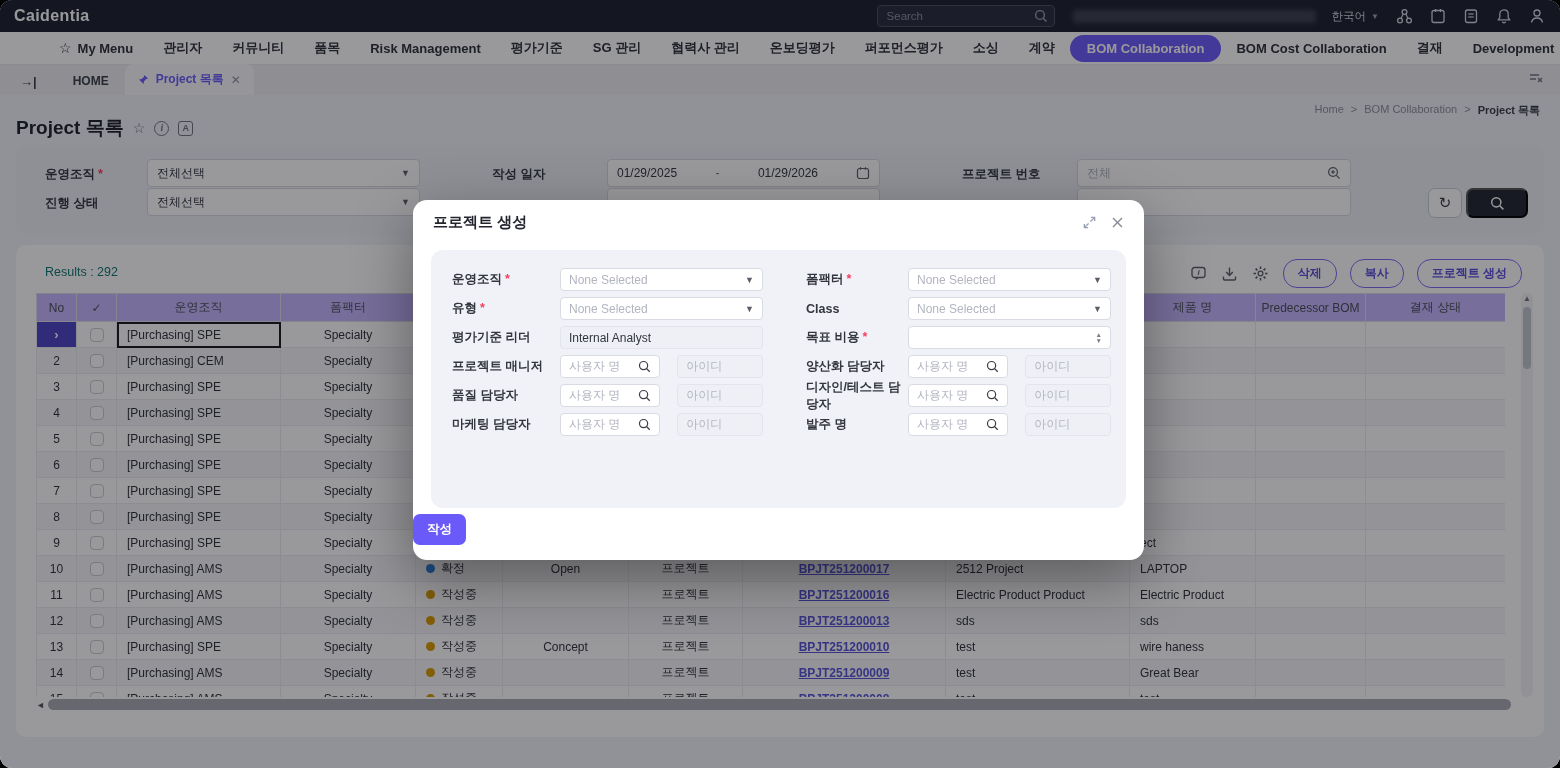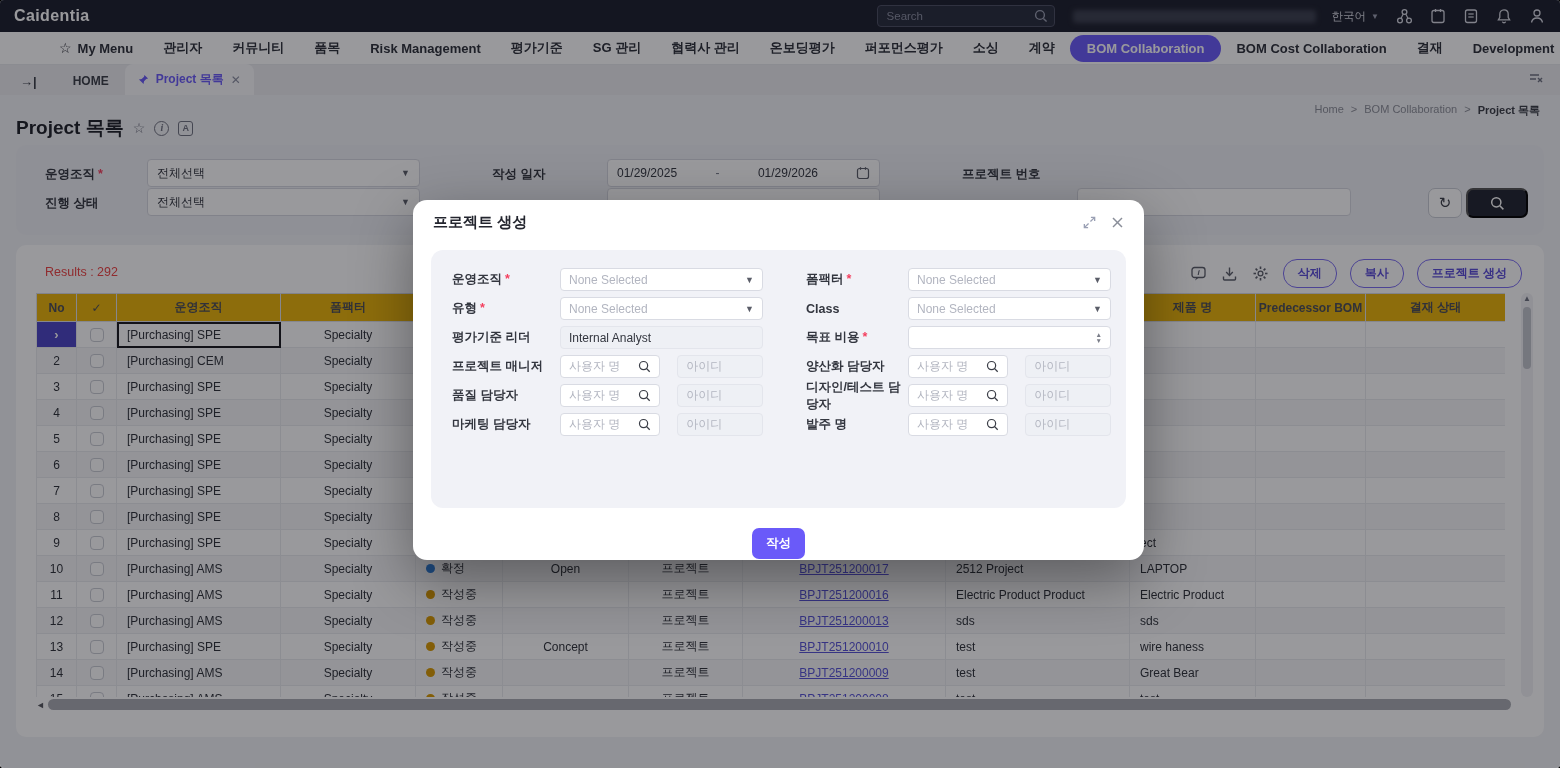--- a/index.html
+++ b/index.html
@@ -1,17 +1,17 @@
 <!DOCTYPE html>
 <html><head>
 <meta charset="utf-8">
 <style>
   * { margin:0; padding:0; box-sizing:border-box; }
   html,body { width:1560px; height:768px; background:#000; font-family:"Liberation Sans","DejaVu Sans",sans-serif; }
-  .window { position:relative; width:1560px; height:768px; border-radius:4px; overflow:hidden; background:#f2f3f6; }
+  .window { position:relative; width:1560px; height:768px; border-radius:12px; overflow:hidden; background:#f2f3f6; }
 
   
   .topbar { position:relative; height:32px; background:#1b1e2b; display:flex; align-items:center; padding:0 14px; z-index:1; }
   .logo { color:#fff; font-size:16px; font-weight:700; letter-spacing:.4px; }
   .topbar .spacer { flex:1; }
   .top-search { position:relative; width:178px; height:22px; margin-right:18px; }
   .top-search input { width:100%; height:100%; background:#272b3b; border:1px solid #4a4e61; border-radius:4px; color:#c7cad6; font-size:11.5px; padding:0 26px 0 9px; outline:none; }
   .top-search input::placeholder { color:#8b8fa1; }
   .top-search svg { position:absolute; right:7px; top:4px; }
   .redacted { width:243px; height:13px; background:#3c404f; border-radius:3px; margin-right:16px; filter:blur(2.5px); }
@@ -52,36 +52,36 @@
   .req { color:#f43f5e; margin-left:3px; }
   .f-field { position:absolute; height:28px; background:#fff; border:1px solid #d6d8e0; border-radius:4px; display:flex; align-items:center; padding:0 9px; font-size:12px; color:#33363f; }
   .f-field .caret { margin-left:auto; color:#5a5d68; font-size:9px; }
   .f-field input { border:none; outline:none; flex:1; font-size:12px; color:#33363f; background:transparent; min-width:0; }
   .f-field input::placeholder { color:#aeb2bd; }
   .btn-refresh { position:absolute; width:34px; height:30px; background:#fff; border:1px solid #c9ccd4; border-radius:7px; display:flex; align-items:center; justify-content:center; font-size:15px; color:#3a3d46; cursor:pointer; }
   .btn-darksearch { position:absolute; width:62px; height:30px; background:#20242f; border-radius:7px; display:flex; align-items:center; justify-content:center; cursor:pointer; }
 
   
   .table-card { position:absolute; left:16px; top:150px; width:1528px; height:492px; background:#fff; border-radius:10px; }
-  .results { position:absolute; left:29px; top:20px; font-size:12.5px; color:#ef4444; }
+  .results { position:absolute; left:29px; top:20px; font-size:12.5px; color:#0f766e; }
   .tc-toolbar { position:absolute; right:22px; top:14px; display:flex; align-items:center; gap:13px; }
   .tbtn { border:1px solid #7b6cf2; color:#5a4cd8; background:#fff; font-size:12px; font-weight:700; border-radius:14px; padding:5px 14px; cursor:pointer; font-family:inherit; }
   .tool-ic { width:18px; height:18px; display:flex; align-items:center; justify-content:center; cursor:pointer; }
 
   .table-viewport { position:absolute; left:20px; top:48px; width:1469px; height:404px; overflow:hidden; }
   table { border-collapse:collapse; table-layout:fixed; width:1469px; }
-  th { height:28px; background:#eab308; font-size:12px; font-weight:700; color:#4a4d55; border:1px solid #dfe1e7; border-top:1px solid #d8dae0; }
+  th { height:28px; background:#c4b5fd; font-size:12px; font-weight:400; color:#4a4d55; border:1px solid #dfe1e7; border-top:1px solid #d8dae0; }
   td { height:26px; font-size:12px; color:#2e3138; border:1px solid #e8eaee; padding:0 10px; overflow:hidden; white-space:nowrap; background:#fff; }
   tr.zebra td { background:#f6f7f9; }
   td.c { text-align:center; padding:0 4px; }
   td.no-sel { background:#4b44c4 !important; color:#fff; text-align:center; font-weight:700; font-size:13px; }
   td.focus-cell { outline:2px solid #17181d; outline-offset:-2px; }
   .cbx { width:14px; height:14px; border:1.5px solid #c8cbd3; border-radius:4px; background:#fff; margin:0 auto; }
   .dot { display:inline-block; width:9px; height:9px; border-radius:50%; margin-right:6px; vertical-align:-1px; }
-  a.plink { color:#5652d6; font-weight:400; text-decoration:underline;margin-top:14px; }
+  a.plink { color:#5652d6; font-weight:700; text-decoration:underline;margin-top:14px; }
 
   .vscroll { position:absolute; right:11px; top:48px; width:12px; height:404px; background:#f1f2f5; border-radius:6px; }
   .vscroll .arrow { position:absolute; top:1px; left:0; width:12px; text-align:center; font-size:8px; color:#6f7280; }
   .vscroll .thumb { position:absolute; top:14px; left:2px; width:8px; height:62px; background:#c2c4cb; border-radius:4px; }
   .hscroll { position:absolute; left:20px; top:453px; width:1481px; height:13px; display:flex; align-items:center; }
   .hscroll .arrow { width:12px; font-size:9px; color:#55575e; }
   .hscroll .thumb { height:11px; flex:1; background:#a9abb1; border-radius:6px; margin-right:6px; }
 
   
   .overlay { position:absolute; inset:0; background:rgba(12,13,18,0.42); z-index:50; }
@@ -98,21 +98,21 @@
   .mf .ph { color:#b2b5c0; }
   .mf .caret { margin-left:auto; color:#5a5d68; font-size:9px; }
   .mf.readonly { background:#eef0f5; border-color:#e3e5ec; }
   .mf.idbox { background:#eef0f5; border-color:#e3e5ec; }
   .userpair { display:flex; gap:17px; }
   .userpair .namebox { width:103px; }
   .userpair .idbox { width:88px; }
   .namebox svg { margin-left:auto; flex:0 0 auto; }
   .spin { margin-left:auto; display:flex; flex-direction:column; line-height:6px; font-size:6.5px; color:#7a7d88; }
   .m-fullrow { display:grid; grid-template-columns:108px 551px; grid-auto-rows:29px; align-items:center; }
-  .modal-foot { display:flex; justify-content:center; padding-top:20px; }
+  .modal-foot { display:flex; padding-top:6px; }
   .btn-submit { background:#6a5af9; color:#fff; border:none; border-radius:7px; font-size:12.5px; font-weight:700; padding:7px 14px; cursor:pointer; font-family:inherit; }
 </style>
 </head>
 <body>
 
 <div class="window">
 
   <div class="topbar">
     <div class="logo">Caidentia</div>
     <div class="spacer"></div>
@@ -276,20 +276,29 @@
         <span style="margin:0 auto;color:#6f7280;">-</span>
         <span style="margin-right:10px;">01/29/2026</span>
         <svg width="14" height="14" viewBox="0 0 14 14">
             <rect x="1.5" y="2.5" width="11" height="10" rx="2" fill="none" stroke="#5a5d68" stroke-width="1.2"></rect>
             <line x1="4.5" y1="1.2" x2="4.5" y2="3.8" stroke="#5a5d68" stroke-width="1.2"></line>
             <line x1="9.5" y1="1.2" x2="9.5" y2="3.8" stroke="#5a5d68" stroke-width="1.2"></line>
           </svg>
       </div>
 
       <span class="f-label" style="left:946px;top:21px;">프로젝트 번호</span>
+      <div class="f-field" style="left:1061px;top:14px;width:274px;">
+        <input type="text" placeholder="전체" style="">
+        <svg width="14" height="14" viewBox="0 0 14 14">
+            <circle cx="6" cy="6" r="4.4" fill="none" stroke="#5a5d68" stroke-width="1.2"></circle>
+            <line x1="4" y1="6" x2="8" y2="6" stroke="#5a5d68" stroke-width="1.1"></line>
+            <line x1="6" y1="4" x2="6" y2="8" stroke="#5a5d68" stroke-width="1.1"></line>
+            <line x1="9.4" y1="9.4" x2="12.6" y2="12.6" stroke="#5a5d68" stroke-width="1.2"></line>
+          </svg>
+      </div>
 
       <span class="f-label" style="left:29px;top:50px;">진행 상태</span>
       <div class="f-field" style="left:131px;top:43px;width:273px;">
         <span>전체선택</span>
           <span class="caret">▼</span>
       </div>
 
       <div class="f-field" style="left:591px;top:43px;width:273px;"></div>
       <div class="f-field" style="left:1061px;top:43px;width:274px;"></div>
 

